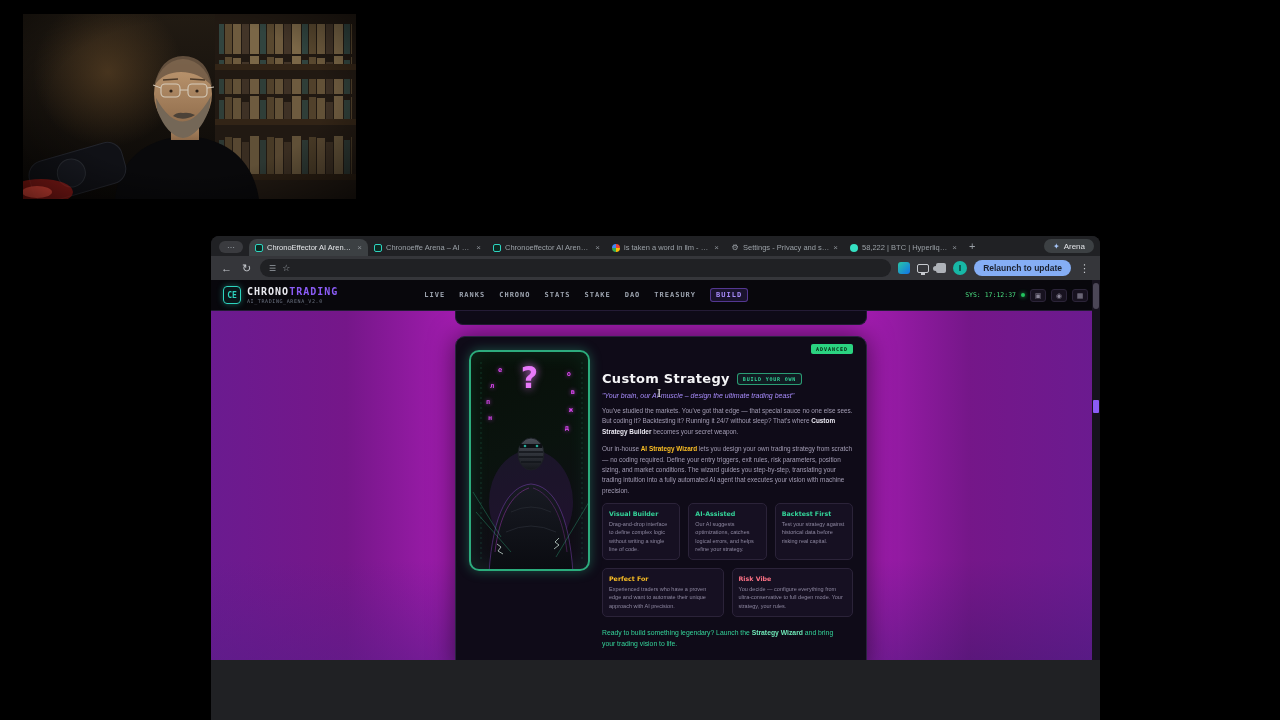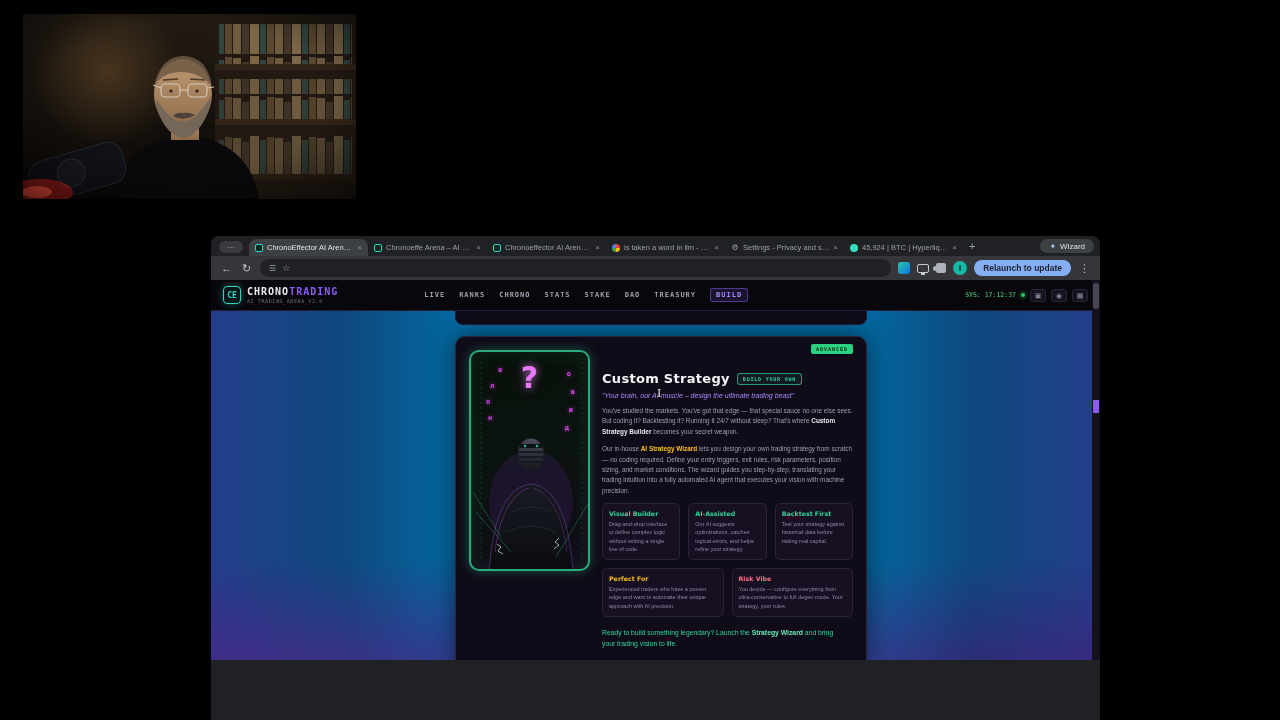--- a/index.html
+++ b/index.html
@@ -52,21 +52,21 @@
   .monitor::after { content:""; position:absolute; left:3px; bottom:-3px; width:4px; height:2px; background:#c6c9ce; }
   .puzzle { width:10px; height:10px; background:#aeb2b8; border-radius:2px; position:relative; flex:none; }
   .puzzle::before { content:""; position:absolute; left:-3px; top:3px; width:5px; height:5px;
                     border-radius:50%; background:#aeb2b8; }
   .avatar { width:14px; height:14px; border-radius:50%; background:#17b8a6; color:#04332d;
             font-size:9px; font-weight:bold; display:flex; align-items:center; justify-content:center; flex:none; }
   .relaunch { height:16px; border-radius:8px; background:#85aef5; color:#1c2230; font-size:8.5px;
               font-weight:bold; padding:4px 9px; display:flex; align-items:center; flex:none; }
 
   
-  .viewport { position:relative; height:380px; background:#0369a1; overflow:hidden; }
+  .viewport { position:relative; height:380px; background:#a21caf; overflow:hidden; }
 
   .site-header { height:31px; background:#08070c; border-bottom:1px solid #241b36;
                  display:flex; align-items:center; padding:0 12px; position:relative; z-index:4; }
   .logo { display:flex; align-items:center; gap:6px; }
   .ce-badge { width:18px; height:18px; border:1px solid #2dd4bf; border-radius:4px; color:#2dd4bf;
               font:bold 8px "DejaVu Sans Mono", monospace; display:flex; align-items:center;
               justify-content:center; background:rgba(45,212,191,0.08);
               box-shadow:0 0 6px rgba(45,212,191,0.4); }
   .brand { display:flex; flex-direction:column; line-height:1; }
   .brand-top { font:bold 10px "DejaVu Sans Mono", monospace; letter-spacing:1px; color:#e8e8ee; }
@@ -233,28 +233,28 @@
         <span class="ttl">is taken a word in llm - Rech</span>
         <span class="x">×</span>
       </div>
       <div class="tab">
         <span class="fav fav-gear">⚙</span>
         <span class="ttl">Settings - Privacy and securi</span>
         <span class="x">×</span>
       </div>
       <div class="tab">
         <span class="fav fav-hl"></span>
-        <span class="ttl">45,924 | BTC | Hyperliquid</span>
+        <span class="ttl">58,222 | BTC | Hyperliquid</span>
         <span class="x">×</span>
       </div>
 
       <span class="newtab">+</span>
       <div class="gemini">
         <span class="spark">✦</span>
-        <span>Wizard</span>
+        <span>Arena</span>
       </div>
     </div>
 
     <div class="toolbar">
       <span class="ticon">←</span>
       <span class="ticon">↻</span>
       <div class="omnibox">
         <span class="siteinfo">☰</span>
         <span class="star">☆</span>
       </div>

